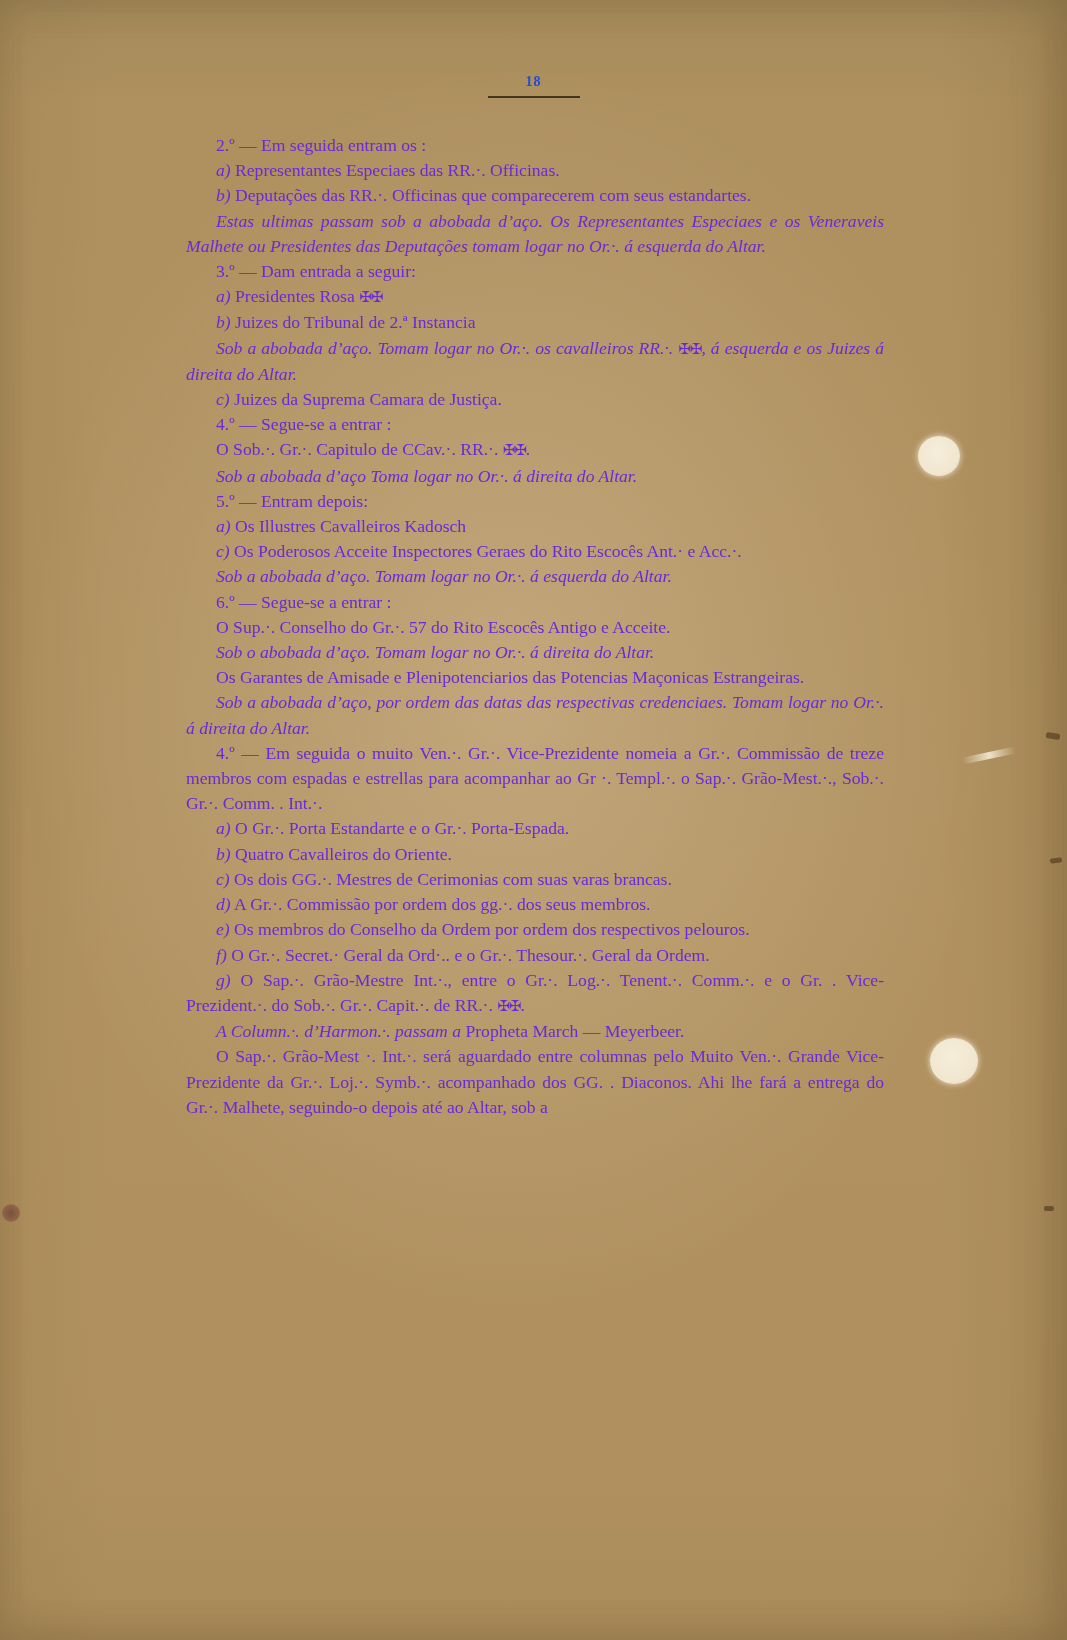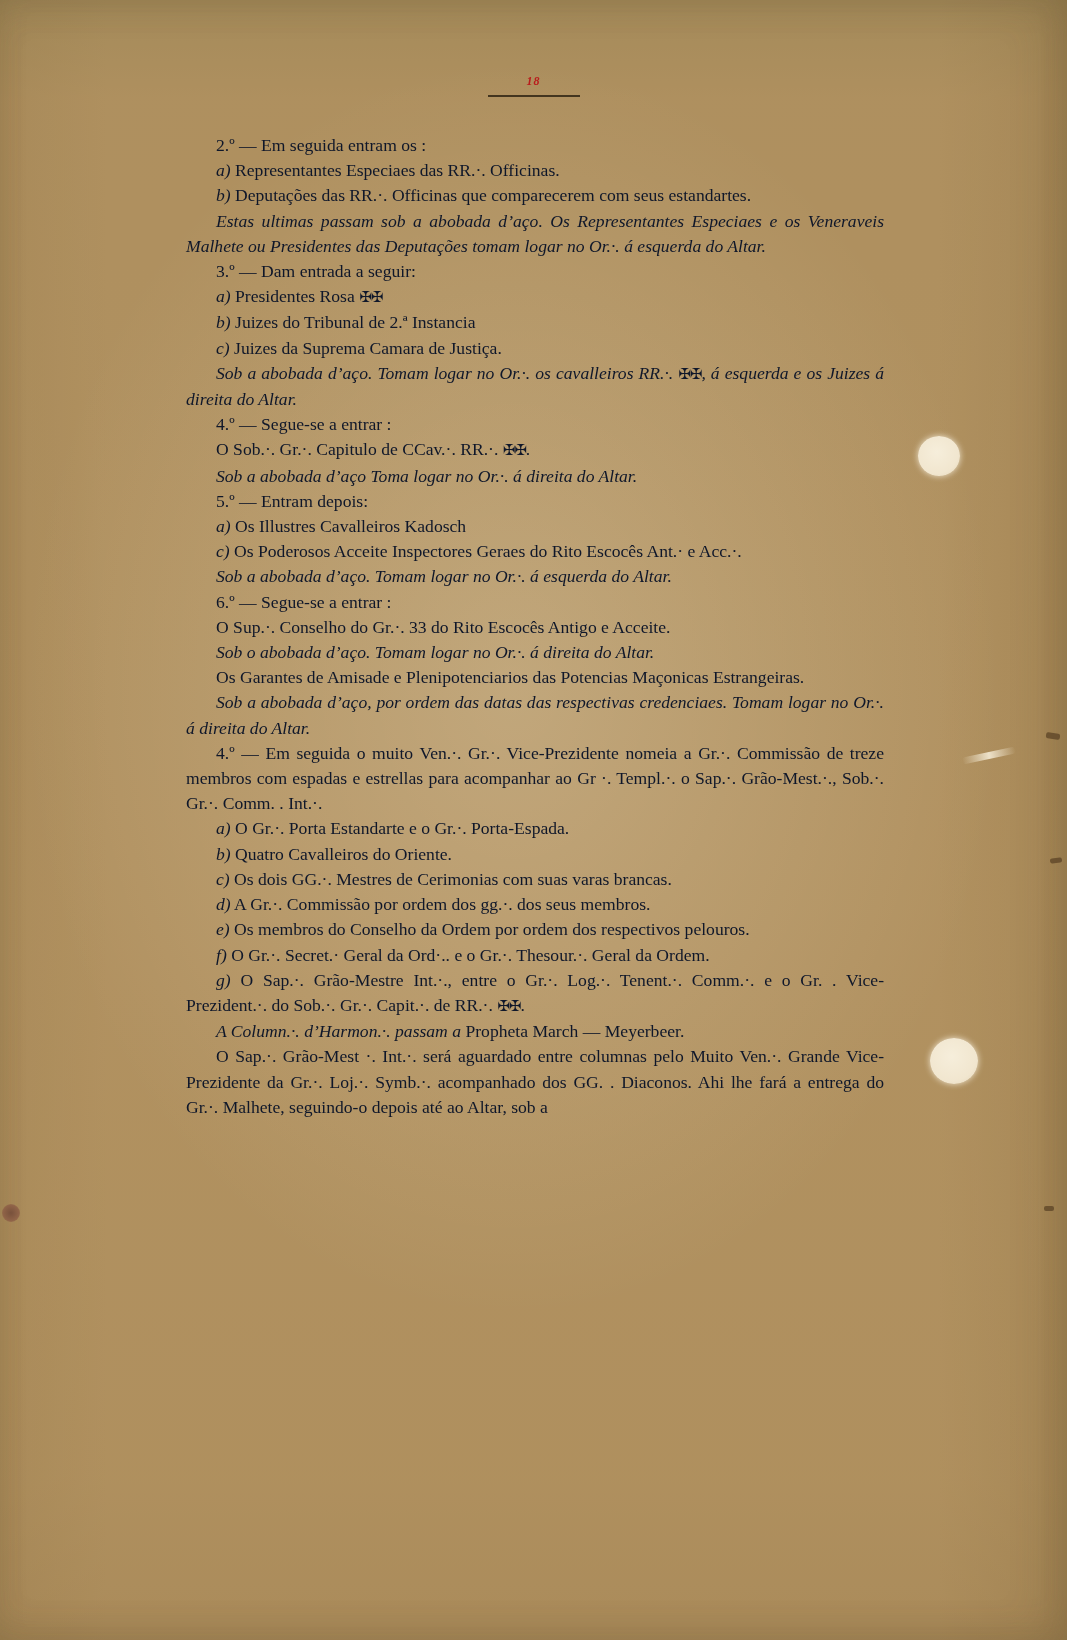--- a/index.html
+++ b/index.html
@@ -25,38 +25,37 @@
     box-shadow: inset -18px 0 40px rgba(90,70,40,0.18), inset 0 -14px 30px rgba(90,70,40,0.10), inset 0 10px 26px rgba(120,110,70,0.12);
   }
   .page-number-wrap {
     position: absolute;
     top: 74px;
     left: 0;
     width: 1067px;
     text-align: center;
   }
   .page-number {
-    font-size: 12px;
+    font-size: 14px;
     font-weight: bold;
-    color: #b91c1c;
+    color: #1d4ed8;
     letter-spacing: 1px;
-    font-style: italic;
   }
   .page-number-rule {
     width: 92px;
     height: 2px;
     background: #43351f;
     margin: 6px auto 0 auto;
   }
   .text-block {
     position: absolute;
     left: 186px;
     top: 133px;
     width: 698px;
-    color: #0f172a;
+    color: #6d28d9;
     font-size: 17.6px;
     line-height: 25.2px;
     text-align: justify;
   }
   .text-block p {
     margin: 0;
     text-indent: 30px;
   }
   .s-n { font-style: normal; }
   .s-i { font-style: italic; }
@@ -112,31 +111,31 @@
 </div>
 
 <div class="text-block">
     <p><span class="s-n">2.º — Em seguida entram os :</span></p>
     <p><span class="s-i">a)</span><span class="s-n"> Representantes Especiaes das RR.·. Officinas.</span></p>
     <p><span class="s-i">b)</span><span class="s-n"> Deputações das RR.·. Officinas que comparecerem com seus estandartes.</span></p>
     <p><span class="s-i">Estas ultimas passam sob a abobada d’aço. Os Representantes Especiaes e os Veneraveis Malhete ou Presidentes das Deputações tomam logar no Or.·. á esquerda do Altar.</span></p>
     <p><span class="s-n">3.º — Dam entrada a seguir:</span></p>
     <p><span class="s-i">a)</span><span class="s-n"> Presidentes Rosa </span><span class="s-x">✠✠</span></p>
     <p><span class="s-i">b)</span><span class="s-n"> Juizes do Tribunal de 2.ª Instancia</span></p>
+    <p><span class="s-i">Sob a abobada d’aço. Tomam logar no Or.·. os cavalleiros RR.·. </span><span class="s-x">✠✠</span><span class="s-i">, á esquerda e os Juizes á direita do Altar.</span></p>
     <p><span class="s-i">c)</span><span class="s-n"> Juizes da Suprema Camara de Justiça.</span></p>
-    <p><span class="s-i">Sob a abobada d’aço. Tomam logar no Or.·. os cavalleiros RR.·. </span><span class="s-x">✠✠</span><span class="s-i">, á esquerda e os Juizes á direita do Altar.</span></p>
     <p><span class="s-n">4.º — Segue-se a entrar :</span></p>
     <p><span class="s-n">O Sob.·. Gr.·. Capitulo de CCav.·. RR.·. </span><span class="s-x">✠✠</span><span class="s-n">.</span></p>
     <p><span class="s-i">Sob a abobada d’aço Toma logar no Or.·. á direita do Altar.</span></p>
     <p><span class="s-n">5.º — Entram depois:</span></p>
     <p><span class="s-i">a)</span><span class="s-n"> Os Illustres Cavalleiros Kadosch</span></p>
     <p><span class="s-i">c)</span><span class="s-n"> Os Poderosos Acceite Inspectores Geraes do Rito Escocês Ant.· e Acc.·.</span></p>
     <p><span class="s-i">Sob a abobada d’aço. Tomam logar no Or.·. á esquerda do Altar.</span></p>
     <p><span class="s-n">6.º — Segue-se a entrar :</span></p>
-    <p><span class="s-n">O Sup.·. Conselho do Gr.·. 33 do Rito Escocês Antigo e Acceite.</span></p>
+    <p><span class="s-n">O Sup.·. Conselho do Gr.·. 57 do Rito Escocês Antigo e Acceite.</span></p>
     <p><span class="s-i">Sob o abobada d’aço. Tomam logar no Or.·. á direita do Altar.</span></p>
     <p><span class="s-n">Os Garantes de Amisade e Plenipotenciarios das Potencias Maçonicas Estrangeiras.</span></p>
     <p><span class="s-i">Sob a abobada d’aço, por ordem das datas das respectivas credenciaes. Tomam logar no Or.·. á direita do Altar.</span></p>
     <p><span class="s-n">4.º — Em seguida o muito Ven.·. Gr.·. Vice-Prezidente nomeia a Gr.·. Commissão de treze membros com espadas e estrellas para acompanhar ao Gr ·. Templ.·. o Sap.·. Grão-Mest.·., Sob.·. Gr.·. Comm. . Int.·.</span></p>
     <p><span class="s-i">a)</span><span class="s-n"> O Gr.·. Porta Estandarte e o Gr.·. Porta-Espada.</span></p>
     <p><span class="s-i">b)</span><span class="s-n"> Quatro Cavalleiros do Oriente.</span></p>
     <p><span class="s-i">c)</span><span class="s-n"> Os dois GG.·. Mestres de Cerimonias com suas varas brancas.</span></p>
     <p><span class="s-i">d)</span><span class="s-n"> A Gr.·. Commissão por ordem dos gg.·. dos seus membros.</span></p>
     <p><span class="s-i">e)</span><span class="s-n"> Os membros do Conselho da Ordem por ordem dos respectivos pelouros.</span></p>
     <p><span class="s-i">f)</span><span class="s-n"> O Gr.·. Secret.· Geral da Ord·.. e o Gr.·. Thesour.·. Geral da Ordem.</span></p>

